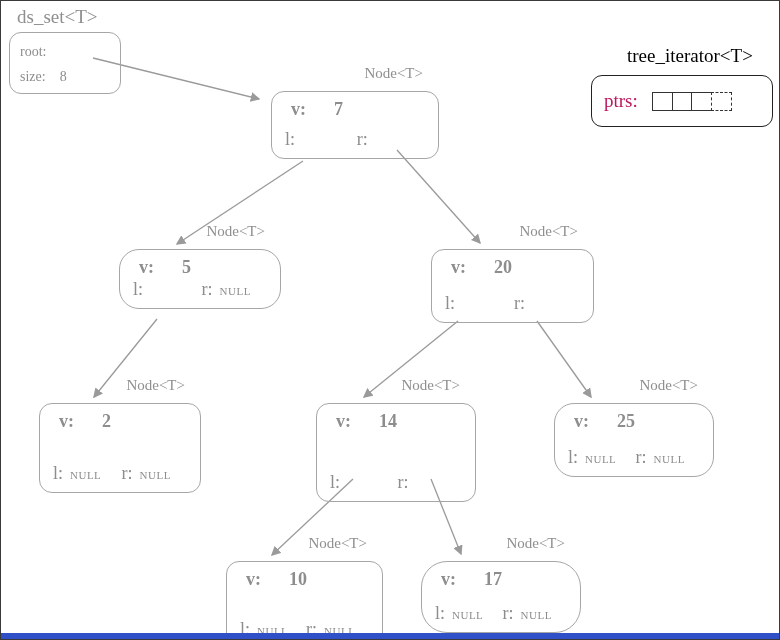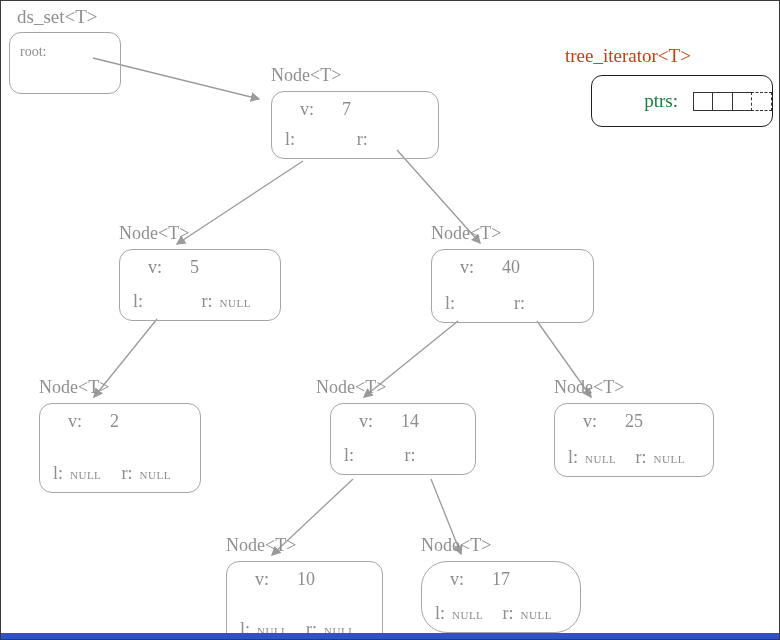--- a/index.html
+++ b/index.html
@@ -11,37 +11,37 @@
   }
   
   .dsset-title {position:absolute; left:16px; top:5px; font-size:19px; color:#8f8f8f;}
   .dsset-box {
     position:absolute; left:8px; top:31px; width:112px; height:62px;
     border:1.6px solid #a6a6a6; border-radius:12px; box-sizing:border-box;
     padding:6px 0 0 10px; font-size:14px; line-height:25px; color:#8d8d8d;
   }
   .size-val {margin-left:14px;}
   
-  .iter-title {position:absolute; left:564px; top:44px; font-size:19px; color:#c2410c;}
+  .iter-title {position:absolute; left:626px; top:44px; font-size:19px; color:#000000;}
   .iter-box {
     position:absolute; left:590px; top:74px; width:182px; height:52px;
     border:1.7px solid #222; border-radius:11px; box-sizing:border-box;
-    display:flex; align-items:center; padding-left:12px; font-size:19px; color:#15803d;justify-content:flex-end;
+    display:flex; align-items:center; padding-left:12px; font-size:19px; color:#be185d;
   }
   .cells {display:inline-flex; margin-left:16px;}
   .cell {width:21px; height:19px; border:1.5px solid #333; margin-left:-1.5px; box-sizing:border-box; background:#fff;}
   .cell.dashed {border-style:dashed;}
   
   .node-wrap {position:absolute;}
-  .node-title {height:26px; padding-right:16px; font-size:18px; color:#8f8f8f;}
+  .node-title {height:26px; text-align:right; padding-right:16px; font-size:15px; color:#8f8f8f;}
   .node-box {
     position:relative; border:1.5px solid #a6a6a6; border-radius:13px;
     box-sizing:border-box; font-size:18px; color:#8d8d8d; background:transparent;
   }
-  .vrow {position:absolute; top:7px; left:28px; white-space:nowrap;}
+  .vrow {position:absolute; top:7px; left:19px; white-space:nowrap;font-weight:bold;}
   .val {margin-left:28px;}
   .pl {position:absolute; left:13px; bottom:8px; white-space:nowrap;}
   .pr {position:absolute; left:51%; bottom:8px; white-space:nowrap;}
   .null {font-size:11px; margin-left:7px; letter-spacing:0.5px;}
   
   #edges {position:absolute; left:0; top:0; pointer-events:none;}
   
   .bottom-bar {position:absolute; left:0; bottom:0; width:100%; height:6px; background:#3050c8;}
 </style>
 </head>
@@ -63,20 +63,21 @@
       <line x1="457" y1="320" x2="363" y2="396" marker-end="url(#arrow)"></line>
       <line x1="536" y1="320" x2="590" y2="396" marker-end="url(#arrow)"></line>
       <line x1="352" y1="478" x2="271" y2="554" marker-end="url(#arrow)"></line>
       <line x1="430" y1="478" x2="460" y2="553" marker-end="url(#arrow)"></line>
     </g>
   </svg>
 
   <div class="dsset-title">ds_set&lt;T&gt;</div>
   <div class="dsset-box">
     <div><span>root:</span></div>
+    <div><span>size:</span><span class="size-val">8</span></div>
   </div>
 
   <div class="iter-title">tree_iterator&lt;T&gt;</div>
   <div class="iter-box">
     <span>ptrs:</span>
     <span class="cells">
       <span class="cell"></span>
       <span class="cell"></span>
       <span class="cell"></span>
       <span class="cell dashed"></span>
@@ -87,57 +88,57 @@
     <div class="node-title">Node&lt;T&gt;</div>
     <div class="node-box" style="height:68px;">
       <div class="vrow"><span>v:</span><span class="val">7</span></div>
       <span class="pl"><span>l:</span><span class="null"></span></span>
       <span class="pr"><span>r:</span><span class="null"></span></span>
     </div>
   </div>
 
   <div class="node-wrap" style="left:118px; top:222px; width:162px;">
     <div class="node-title">Node&lt;T&gt;</div>
-    <div class="node-box" style="height:72px;">
+    <div class="node-box" style="height:60px;border-radius:20px;">
       <div class="vrow"><span>v:</span><span class="val">5</span></div>
       <span class="pl"><span>l:</span><span class="null"></span></span>
       <span class="pr"><span>r:</span><span class="null">NULL</span></span>
     </div>
   </div>
 
   <div class="node-wrap" style="left:430px; top:222px; width:163px;">
     <div class="node-title">Node&lt;T&gt;</div>
     <div class="node-box" style="height:74px;">
-      <div class="vrow"><span>v:</span><span class="val">40</span></div>
+      <div class="vrow"><span>v:</span><span class="val">20</span></div>
       <span class="pl"><span>l:</span><span class="null"></span></span>
       <span class="pr"><span>r:</span><span class="null"></span></span>
     </div>
   </div>
 
   <div class="node-wrap" style="left:38px; top:376px; width:162px;">
     <div class="node-title">Node&lt;T&gt;</div>
     <div class="node-box" style="height:90px;">
       <div class="vrow"><span>v:</span><span class="val">2</span></div>
       <span class="pl"><span>l:</span><span class="null">NULL</span></span>
       <span class="pr"><span>r:</span><span class="null">NULL</span></span>
     </div>
   </div>
 
   <div class="node-wrap" style="left:315px; top:376px; width:160px;">
     <div class="node-title">Node&lt;T&gt;</div>
-    <div class="node-box" style="height:72px;margin-left:14px;">
+    <div class="node-box" style="height:99px;">
       <div class="vrow"><span>v:</span><span class="val">14</span></div>
       <span class="pl"><span>l:</span><span class="null"></span></span>
       <span class="pr"><span>r:</span><span class="null"></span></span>
     </div>
   </div>
 
   <div class="node-wrap" style="left:553px; top:376px; width:160px;">
     <div class="node-title">Node&lt;T&gt;</div>
-    <div class="node-box" style="height:74px;">
+    <div class="node-box" style="height:74px;border-radius:20px;">
       <div class="vrow"><span>v:</span><span class="val">25</span></div>
       <span class="pl"><span>l:</span><span class="null">NULL</span></span>
       <span class="pr"><span>r:</span><span class="null">NULL</span></span>
     </div>
   </div>
 
   <div class="node-wrap" style="left:225px; top:534px; width:157px;">
     <div class="node-title">Node&lt;T&gt;</div>
     <div class="node-box" style="height:88px;">
       <div class="vrow"><span>v:</span><span class="val">10</span></div>

